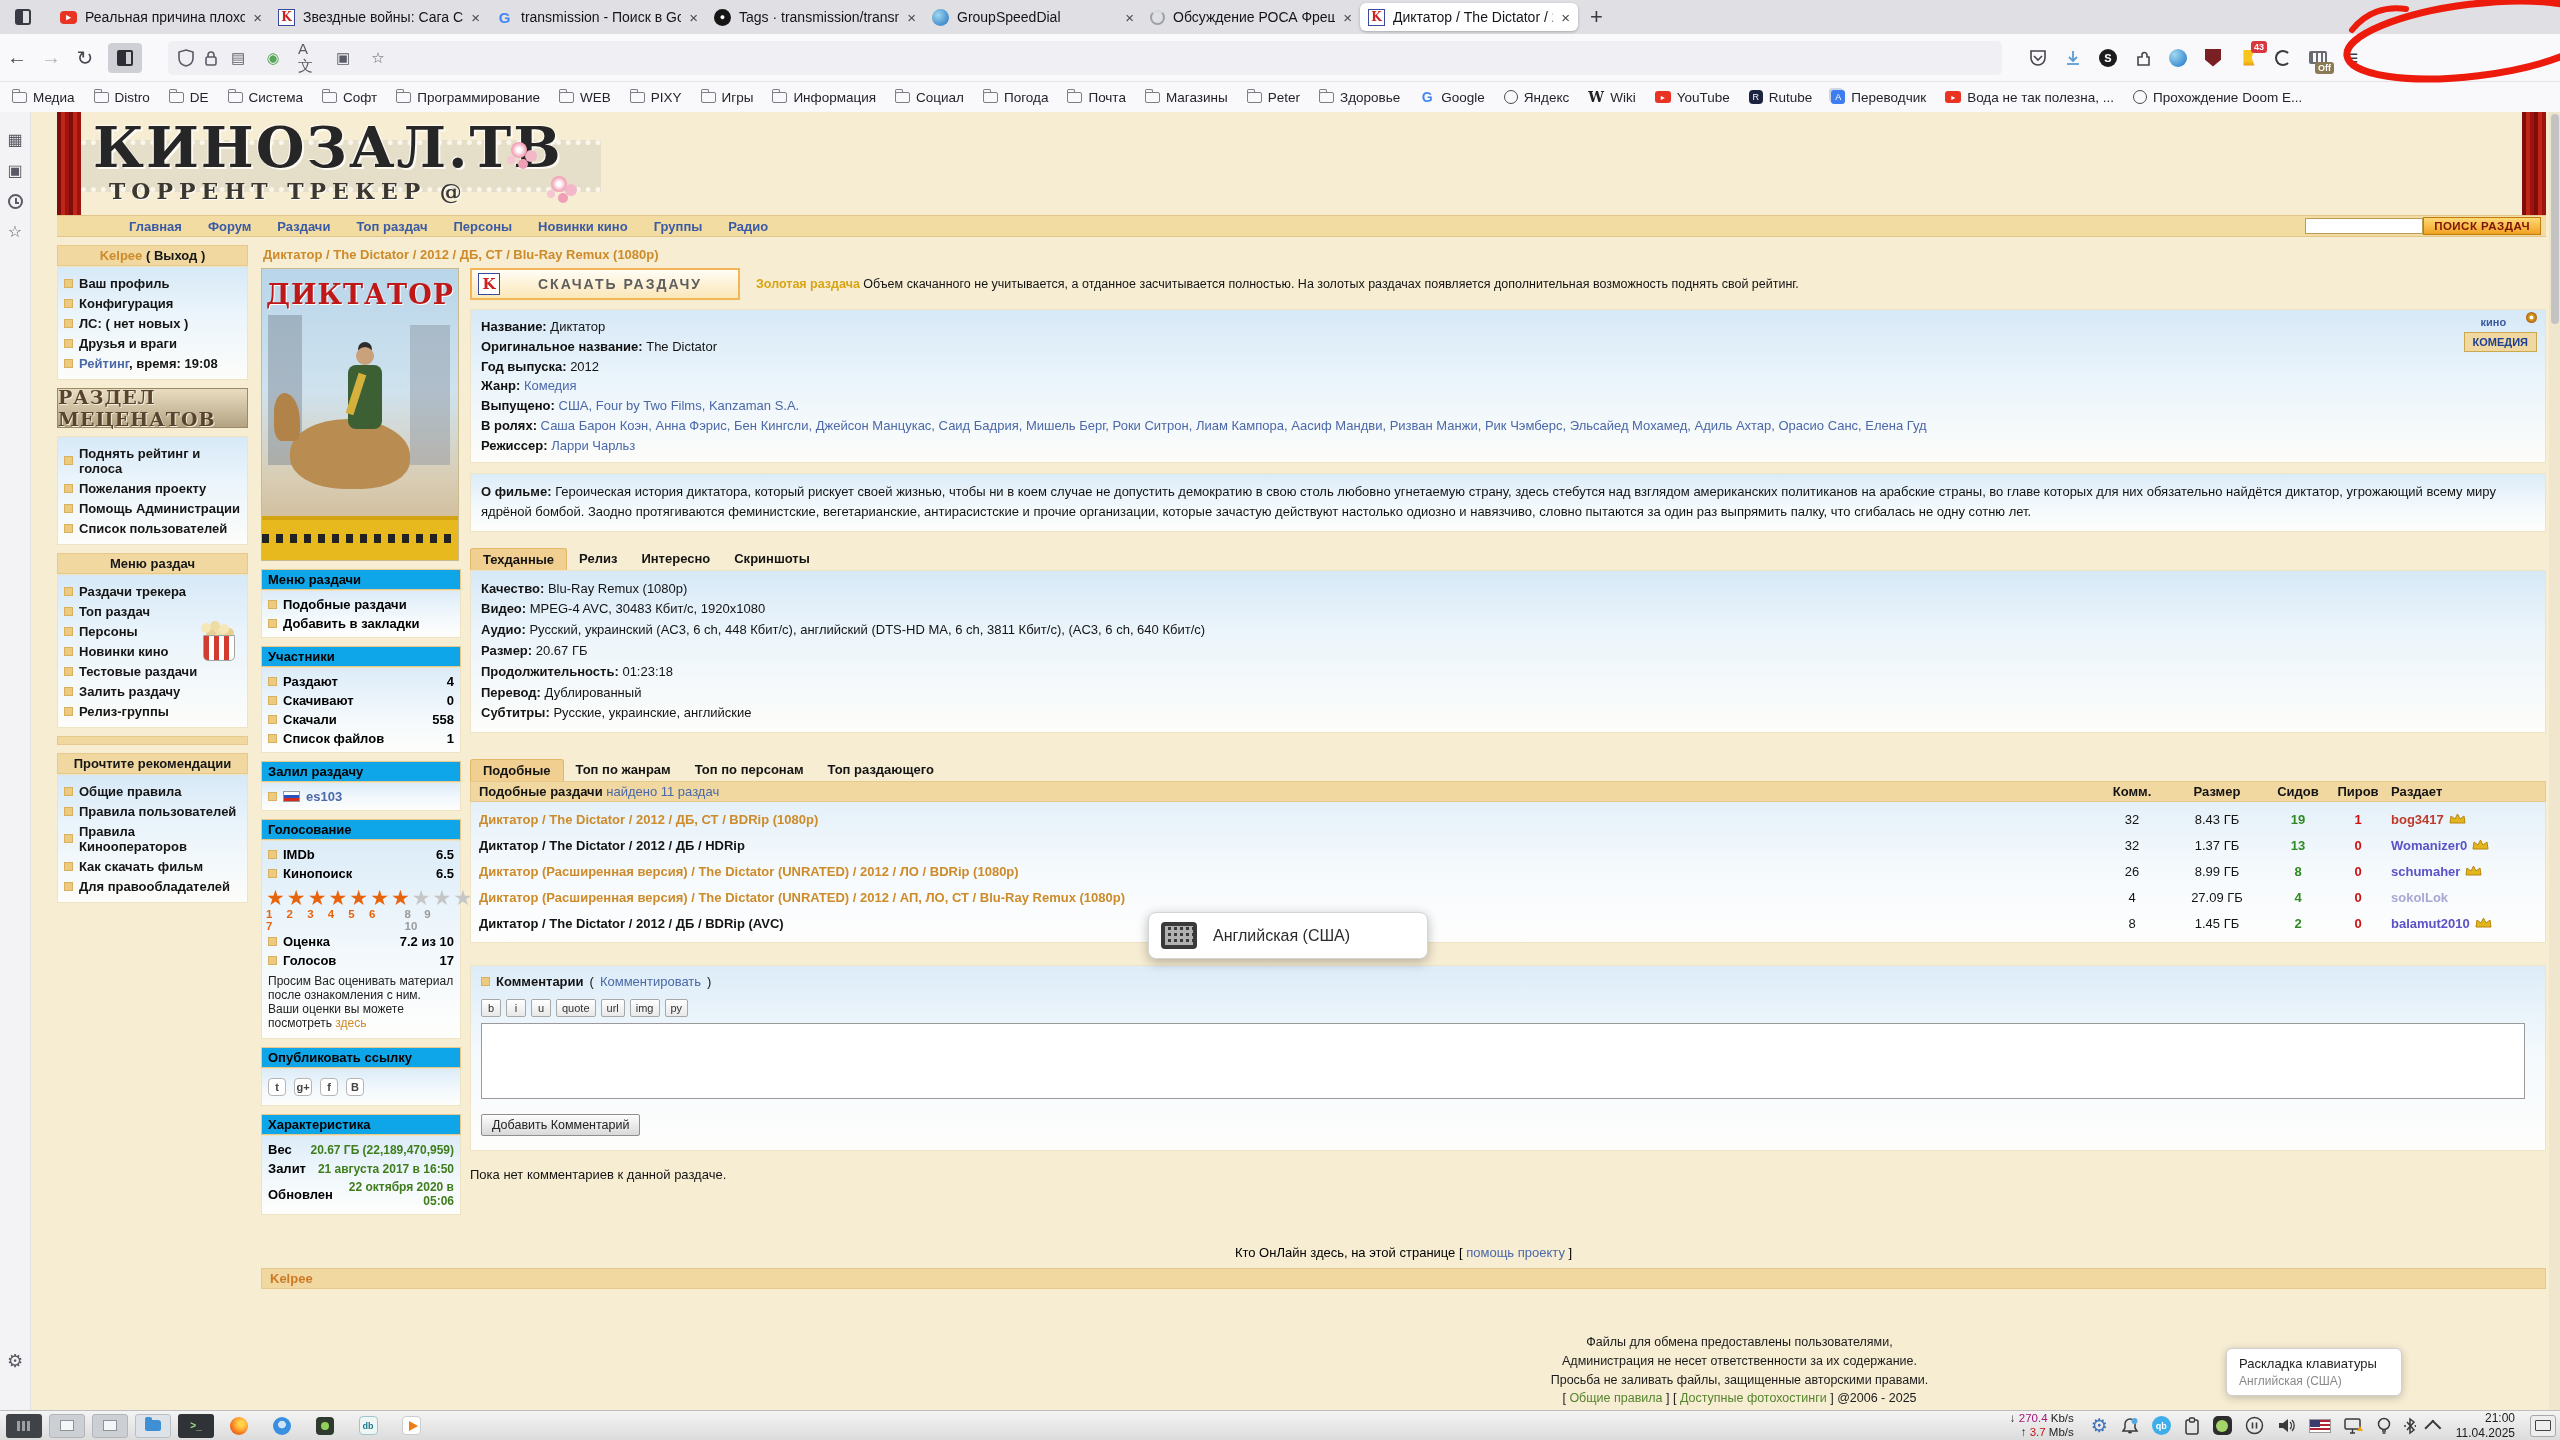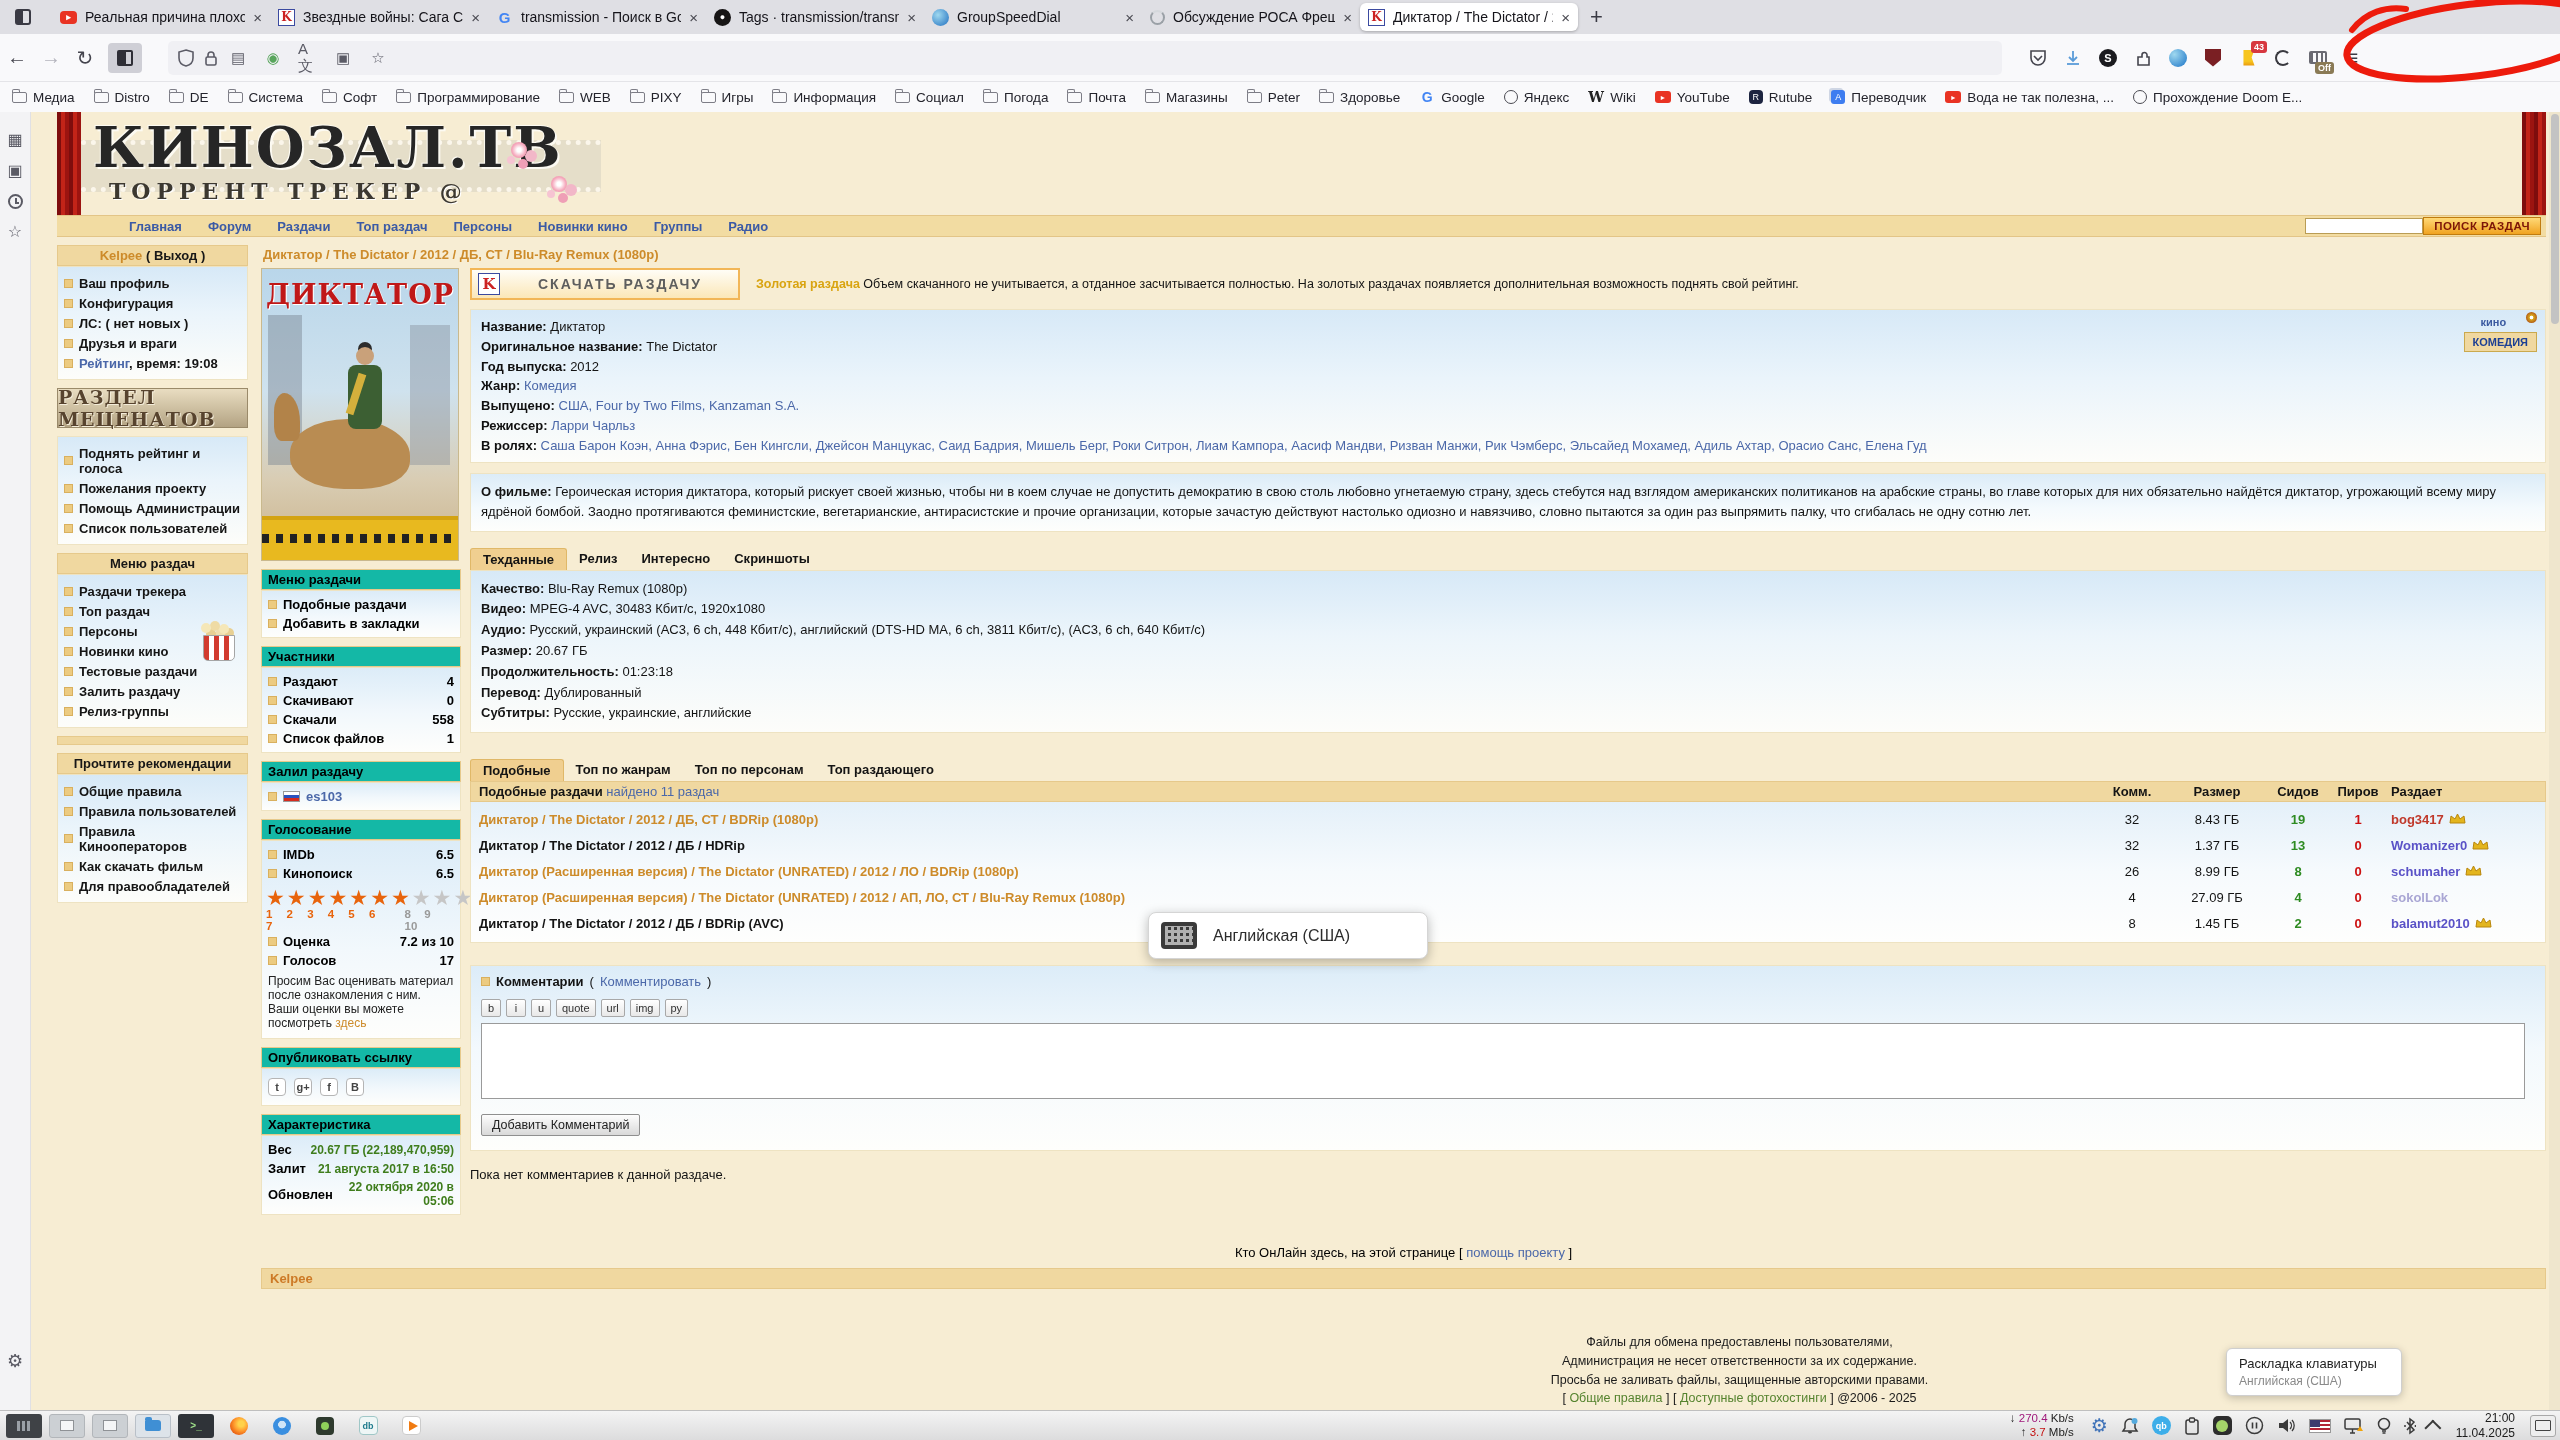--- a/index.html
+++ b/index.html
@@ -108,21 +108,21 @@
   .p-bldg1 { position:absolute; left:6px; top:46px; width:34px; height:150px; background:rgba(120,130,145,.45); }
   .p-bldg2 { position:absolute; right:8px; top:56px; width:40px; height:140px; background:rgba(130,138,150,.40); }
   .p-camel { position:absolute; left:28px; top:150px; width:120px; height:70px; background:#b98c52; border-radius:48% 52% 40% 45%; }
   .p-camel::before { content:""; position:absolute; left:-16px; top:-26px; width:26px; height:48px; background:#b28349; border-radius:40% 60% 20% 30%; }
   .p-man { position:absolute; left:86px; top:96px; width:34px; height:64px; background:#3c5f33; border-radius:8px; }
   .p-man::before { content:""; position:absolute; left:8px; top:-18px; width:18px; height:18px; border-radius:50%; background:#c9a17a; box-shadow:0 -7px 0 -2px #2c2c2c; }
   .p-man::after { content:""; position:absolute; left:4px; top:8px; width:8px; height:42px; background:#d4b03c; transform:rotate(18deg); }
   .p-taxi { position:absolute; bottom:0; width:100%; height:44px; background:#e8b91f; border-top:4px solid #d3a312; }
   .p-taxi::before { content:""; position:absolute; top:14px; width:100%; height:9px; background:repeating-linear-gradient(90deg,#222 0 7px,#e8b91f 7px 14px); }
 
-  .lc-head { background:#14b8a6; border:1px solid #e6c98b; font-weight:bold; padding:2px 6px; margin-top:8px; font-size:13px; }
+  .lc-head { background:#0ea5e9; border:1px solid #e6c98b; font-weight:bold; padding:2px 6px; margin-top:8px; font-size:13px; }
   .lc-box { background:linear-gradient(180deg,#dcecf8 0%,#f2f8fc 55%,#fefefc 100%); border:1px solid #eee3c2; padding:4px; }
   .lc-row { display:flex; align-items:center; gap:6px; padding:2px; font-weight:bold; }
   .lc-row .val { margin-left:auto; font-weight:bold; }
   .stars { font-size:21px; letter-spacing:2px; line-height:1; margin-top:4px; white-space:nowrap; }
   .stars .on { color:#e8640c; } .stars .offs { color:#c6c6c6; }
   .star-nums { font-size:11.5px; font-weight:bold; display:flex; }
   .star-nums .on { color:#e8640c; word-spacing:11px; } .star-nums .offg { color:#9a9a9a; word-spacing:10px; margin-left:10px; }
   .note { font-size:12px; color:#222; padding:4px 2px; }
   .share-row { display:flex; gap:8px; padding:5px 2px; }
   .share-btn { width:18px; height:18px; background:#fff; border:1px solid #b5b5b5; border-radius:4px; font-size:11px; font-weight:bold; color:#444; display:flex; align-items:center; justify-content:center; }
@@ -708,22 +708,22 @@
           <div class="infobox">
             <div class="genre-badge">
               <div class="genre-kicker" style="position:relative;"><span>кино</span><span class="reel"></span></div>
               <div class="genre-box">КОМЕДИЯ</div>
             </div>
             <div class="irow"><b>Название:</b> <span>Диктатор</span></div>
             <div class="irow"><b>Оригинальное название:</b> <span>The Dictator</span></div>
             <div class="irow"><b>Год выпуска:</b> <span>2012</span></div>
             <div class="irow"><b>Жанр:</b> <span class="ilink">Комедия</span></div>
             <div class="irow"><b>Выпущено:</b> <span class="ilink">США, Four by Two Films, Kanzaman S.A.</span></div>
+            <div class="irow"><b>В ролях:</b> <span class="ilink">Саша Барон Коэн, Анна Фэрис, Бен Кингсли, Джейсон Манцукас, Саид Бадрия, Мишель Берг, Роки Ситрон, Лиам Кампора, Аасиф Мандви, Ризван Манжи, Рик Чэмберс, Эльсайед Мохамед, Адиль Ахтар, Орасио Санс, Елена Гуд</span></div>
             <div class="irow"><b>Режиссер:</b> <span class="ilink">Ларри Чарльз</span></div>
-            <div class="irow"><b>В ролях:</b> <span class="ilink">Саша Барон Коэн, Анна Фэрис, Бен Кингсли, Джейсон Манцукас, Саид Бадрия, Мишель Берг, Роки Ситрон, Лиам Кампора, Аасиф Мандви, Ризван Манжи, Рик Чэмберс, Эльсайед Мохамед, Адиль Ахтар, Орасио Санс, Елена Гуд</span></div>
           </div>
 
           <div class="aboutbox">
             <b>О фильме:</b> <span>Героическая история диктатора, который рискует своей жизнью, чтобы ни в коем случае не допустить демократию в свою столь любовно угнетаемую страну, здесь стебутся над взглядом американских политиканов на арабские страны, во главе которых для них обязательно найдётся диктатор, угрожающий всему миру ядрёной бомбой. Заодно протягиваются феминистские, вегетарианские, антирасистские и прочие организации, которые зачастую действуют настолько одиозно и навязчиво, словно пытаются за один раз выпрямить палку, что сгибалась не одну сотню лет.</span>
           </div>
 
           <div class="tabs-row">
             <span class="tab-item active">Техданные</span>
             <span class="tab-item">Релиз</span>
             <span class="tab-item">Интересно</span>

